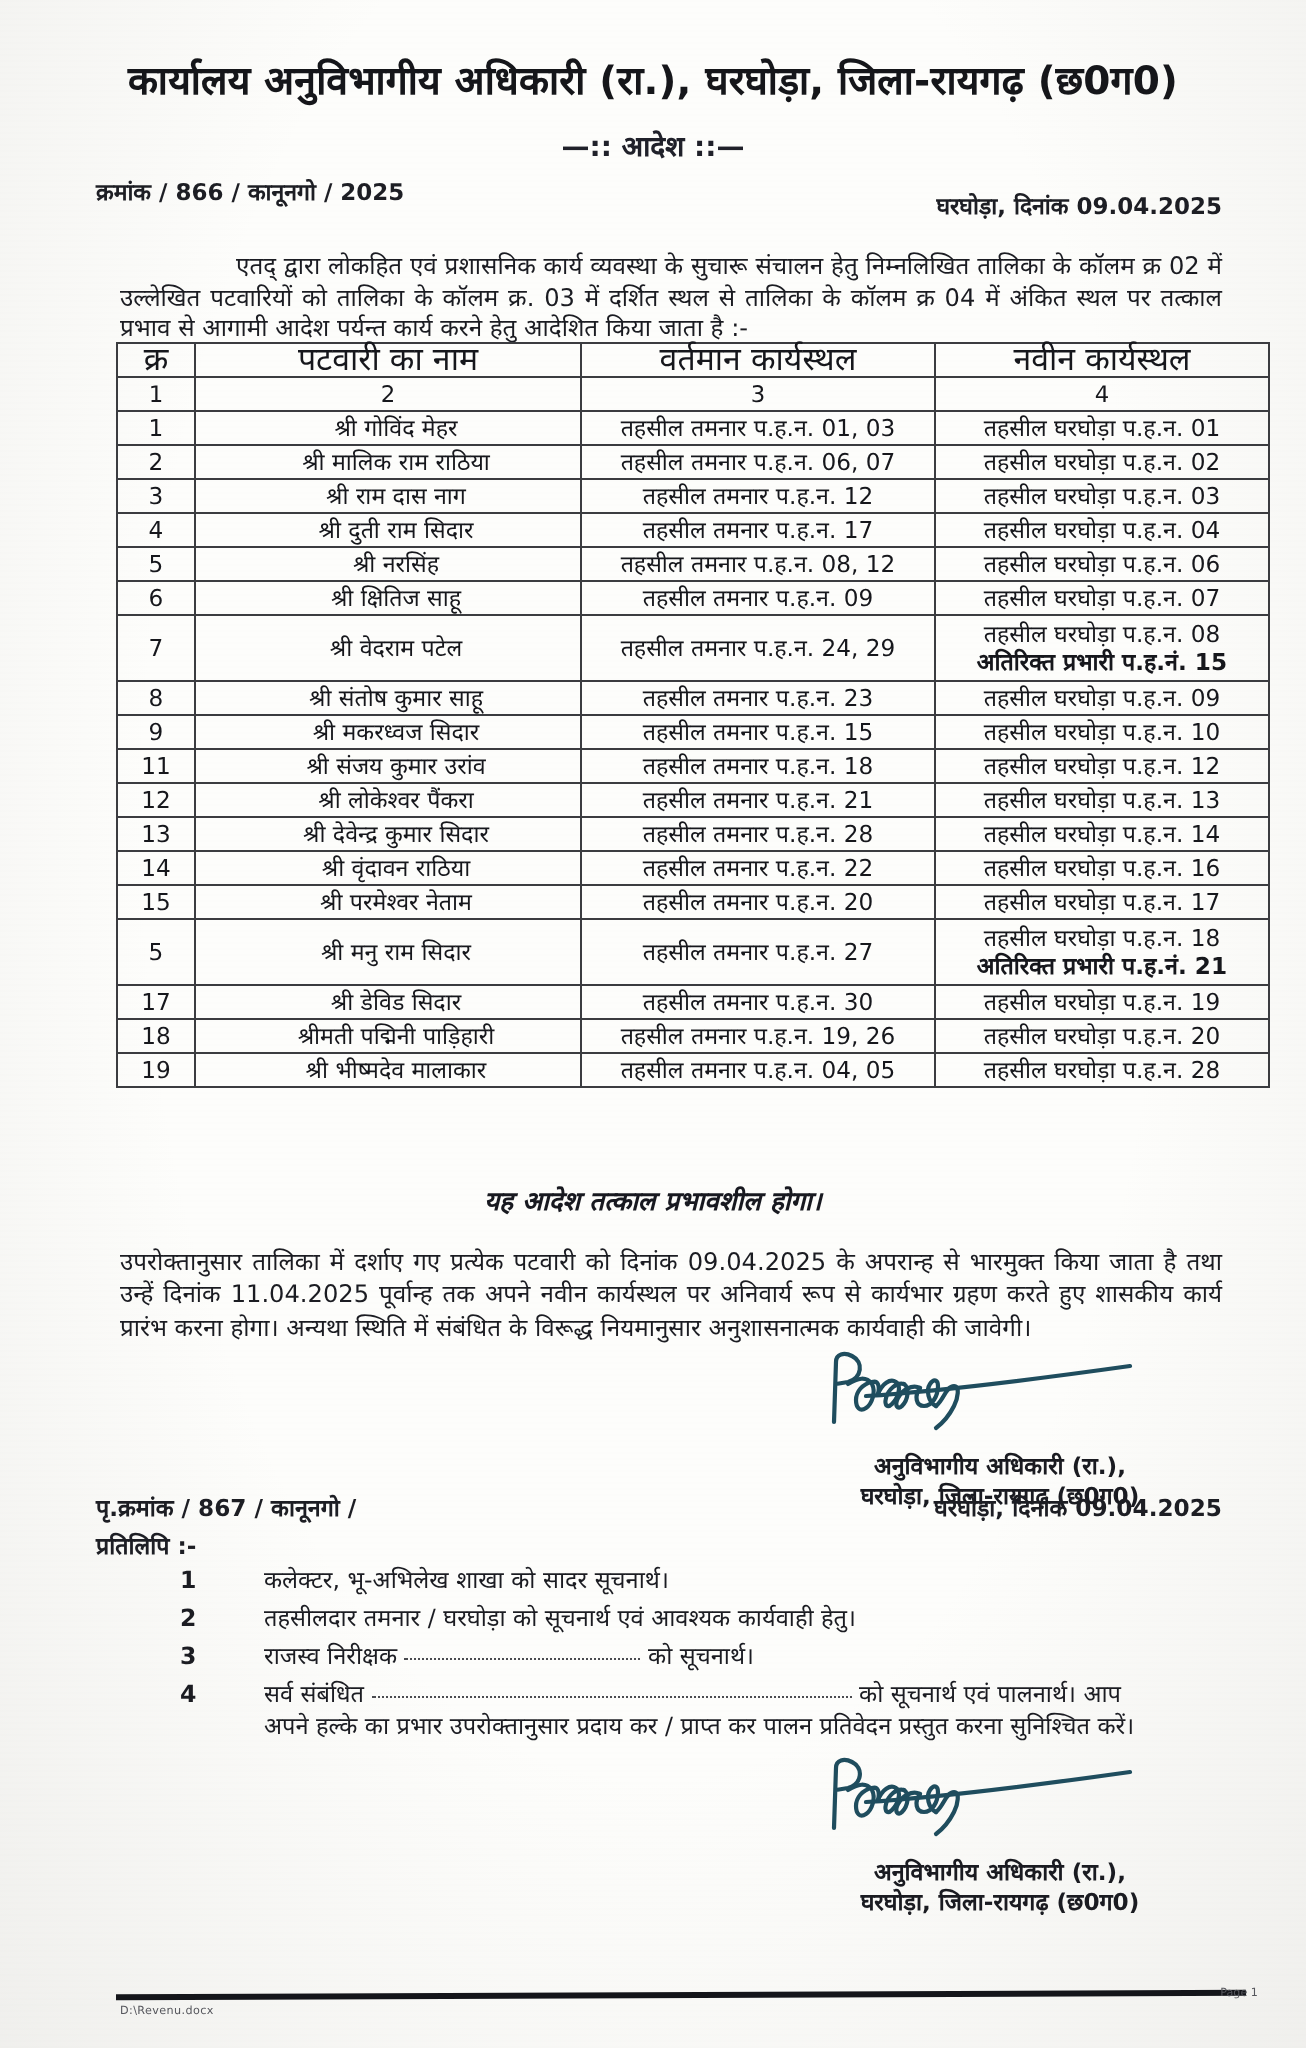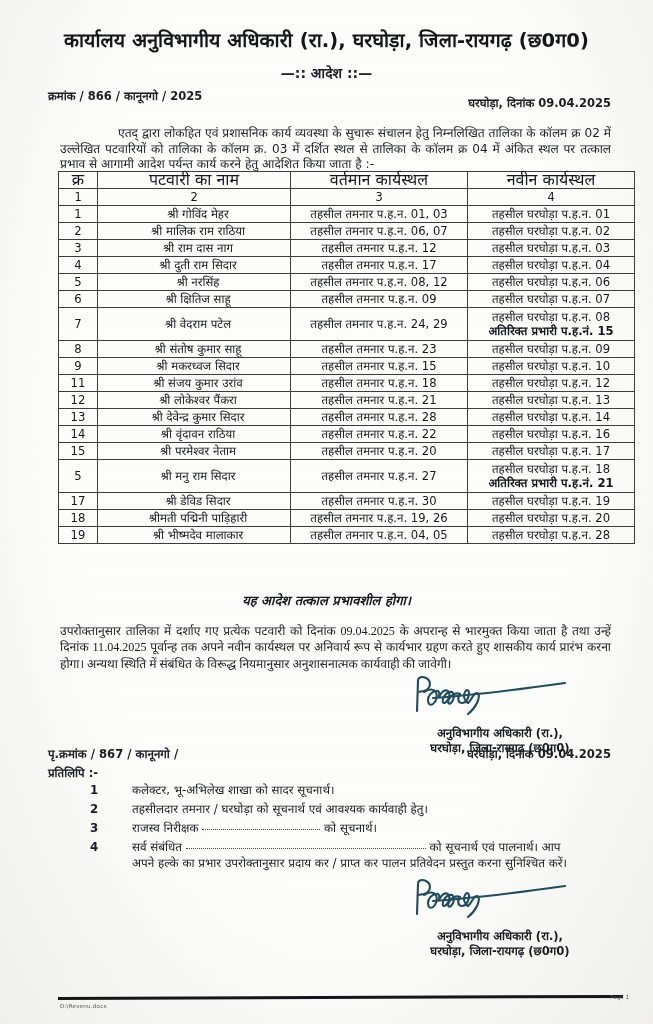--- a/index.html
+++ b/index.html
@@ -144,21 +144,20 @@
   .bodypara {
     position: absolute;
     left: 60px;
     right: 42px;
     top: 623px;
     font-size: 12.1px;
     line-height: 16.4px;
     color: #1b1c22;
     text-align: justify;
     font-weight: 500;
-    font-family: Liberation Serif, serif;
   }
 
   
   .sigblock {
     position: absolute;
     text-align: center;
     font-size: 11.6px;
     font-weight: 600;
     color: #1a1b21;
     line-height: 15px;

